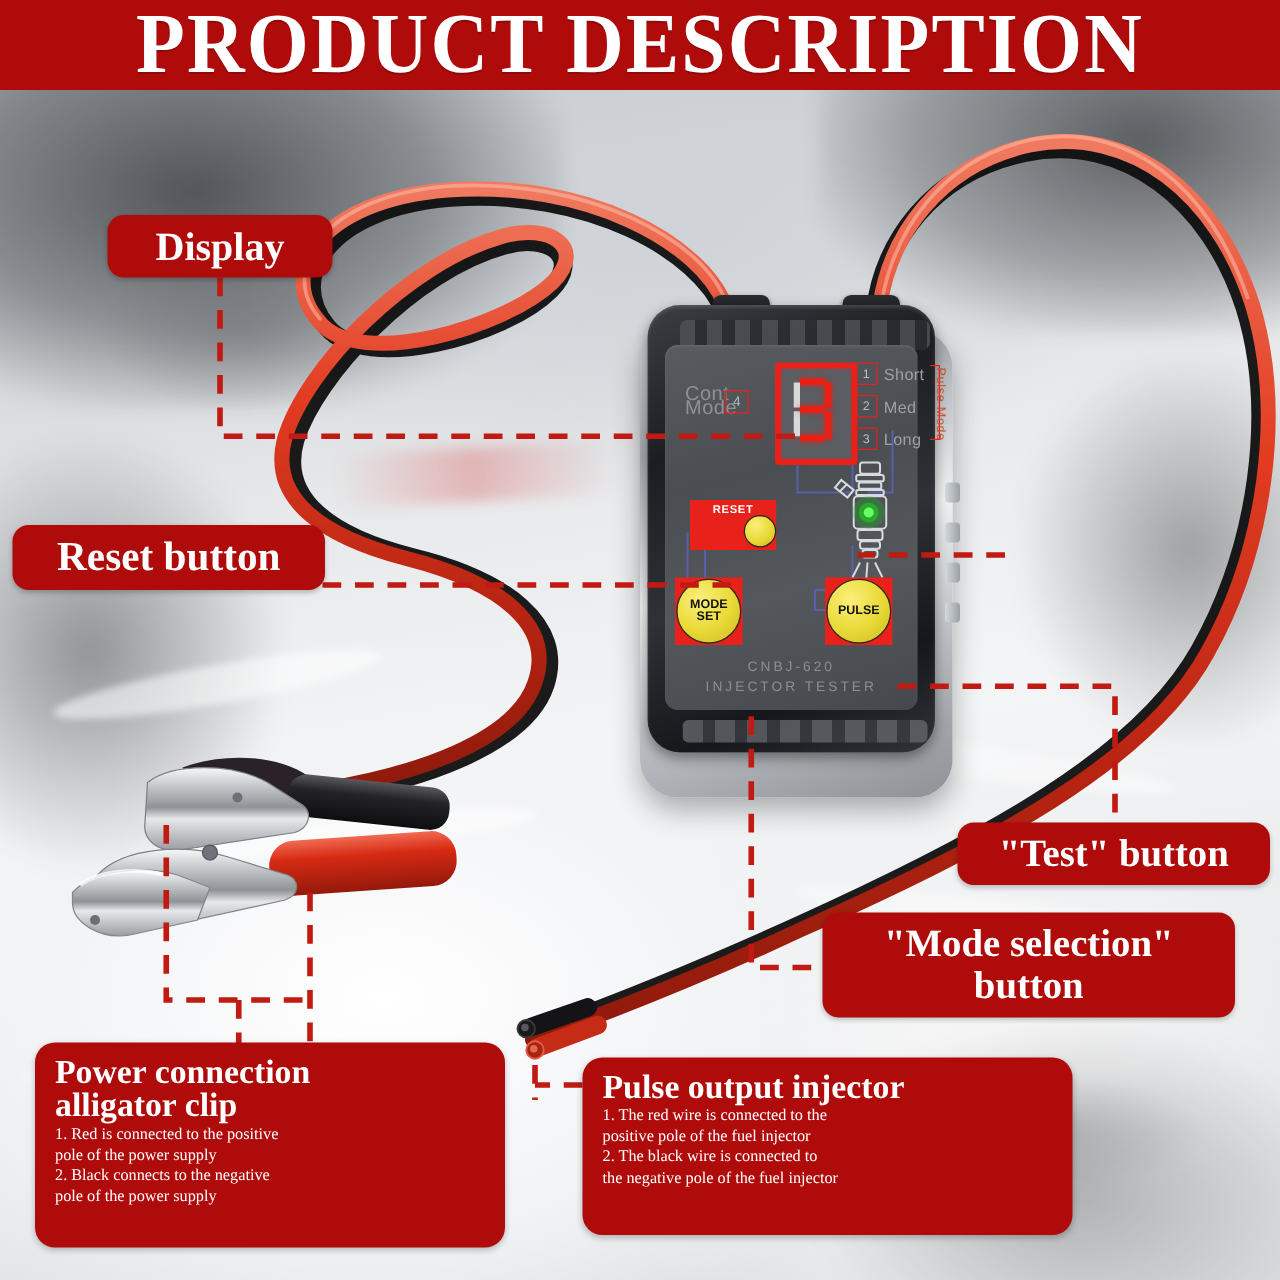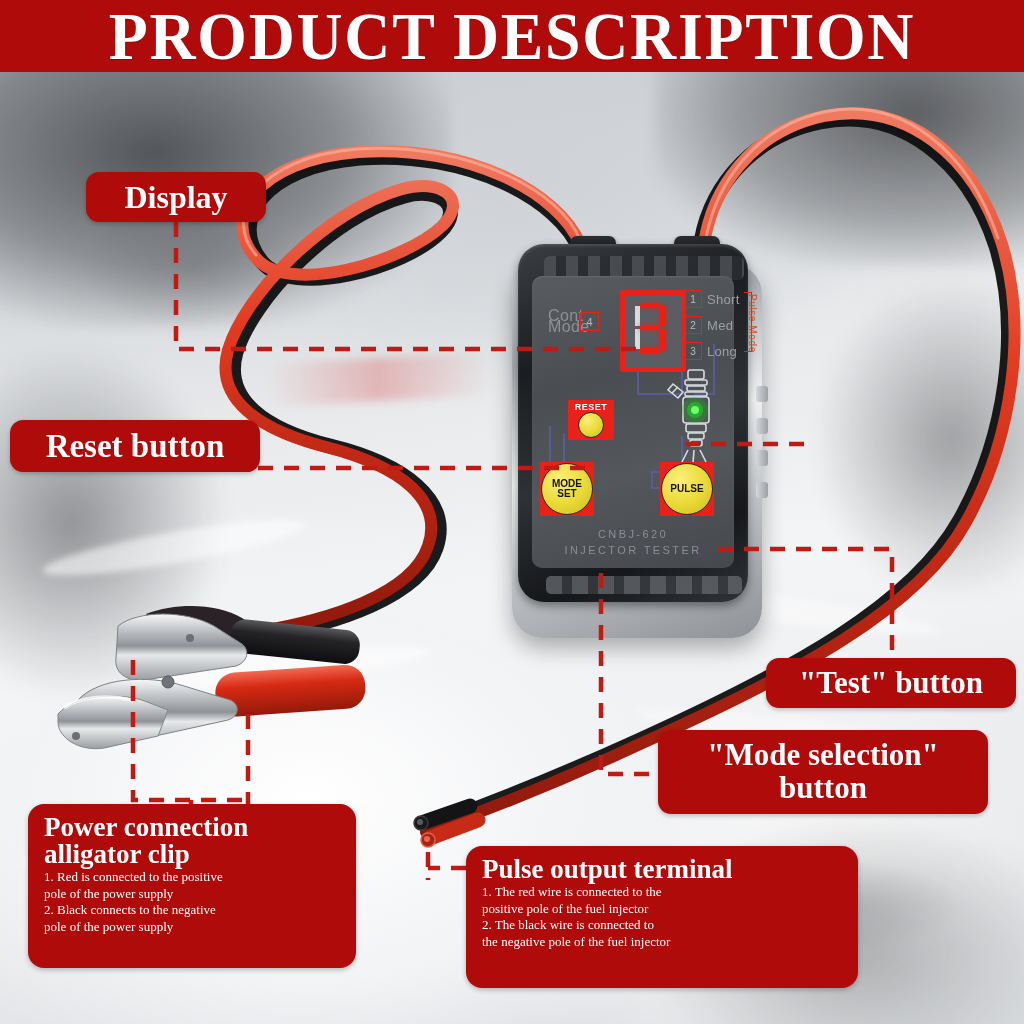--- a/index.html
+++ b/index.html
@@ -339,21 +339,21 @@
           <rect x="24" y="72" width="12" height="6" rx="2"></rect>
           <path d="M17,24 L7,16 L2,22 L12,30 Z"></path>
           <path d="M12,19 L6,25"></path>
           <path d="M22,82 L16,94 M28,82 L27,95 M34,82 L40,94"></path>
         </g>
         <circle cx="29" cy="42" r="13" fill="#17c017" opacity=".28"></circle>
         <circle cx="29" cy="42" r="8" fill="#18cf18" opacity=".62"></circle>
         <circle cx="29" cy="42" r="4" fill="#6bff6b"></circle>
       </svg>
 
-      <div class="btn-pad" style="left:36px;top:124px;width:46px;height:40px;">
+      <div class="btn-pad" style="left:20px;top:124px;width:69px;height:40px;justify-content:flex-end;">
         <div class="reset-lbl">RESET</div>
         <div class="btn-circ" style="width:24px;height:24px;font-size:0;margin-top:9px;"></div>
       </div>
 
       <div class="btn-pad" style="left:8px;top:186px;width:54px;height:54px;">
         <div class="btn-circ" style="width:50px;height:50px;font-size:10px;flex-direction:column;">
           <span>MODE</span>
           <span>SET</span>
         </div>
       </div>
@@ -400,30 +400,30 @@
   <div class="pill" style="left:10px;top:420px;width:250px;height:52px;font-size:33px;">Reset button</div>
 
 
   <div class="pill" style="left:766px;top:658px;width:250px;height:50px;font-size:31px;">"Test" button</div>
 
   <div class="pill two" style="left:658px;top:730px;width:330px;height:84px;font-size:31px;">
     <span>"Mode selection"</span>
     <span>button</span>
   </div>
 
-  <div class="infobox" style="left:28px;top:804px;width:328px;height:164px;">
+  <div class="infobox" style="left:28px;top:834px;width:376px;height:164px;">
     <h4>Power connection</h4>
     <h4>alligator clip</h4>
     <p>1. Red is connected to the positive</p>
     <p>pole of the power supply</p>
     <p>2. Black connects to the negative</p>
     <p>pole of the power supply</p>
   </div>
 
   <div class="infobox" style="left:466px;top:846px;width:392px;height:142px;">
-    <h4>Pulse output terminal</h4>
+    <h4>Pulse output injector</h4>
     <p>1. The red wire is connected to the</p>
     <p>positive pole of the fuel injector</p>
     <p>2. The black wire is connected to</p>
     <p>the negative pole of the fuel injector</p>
   </div>
 
 </div>
 
 </body></html>

